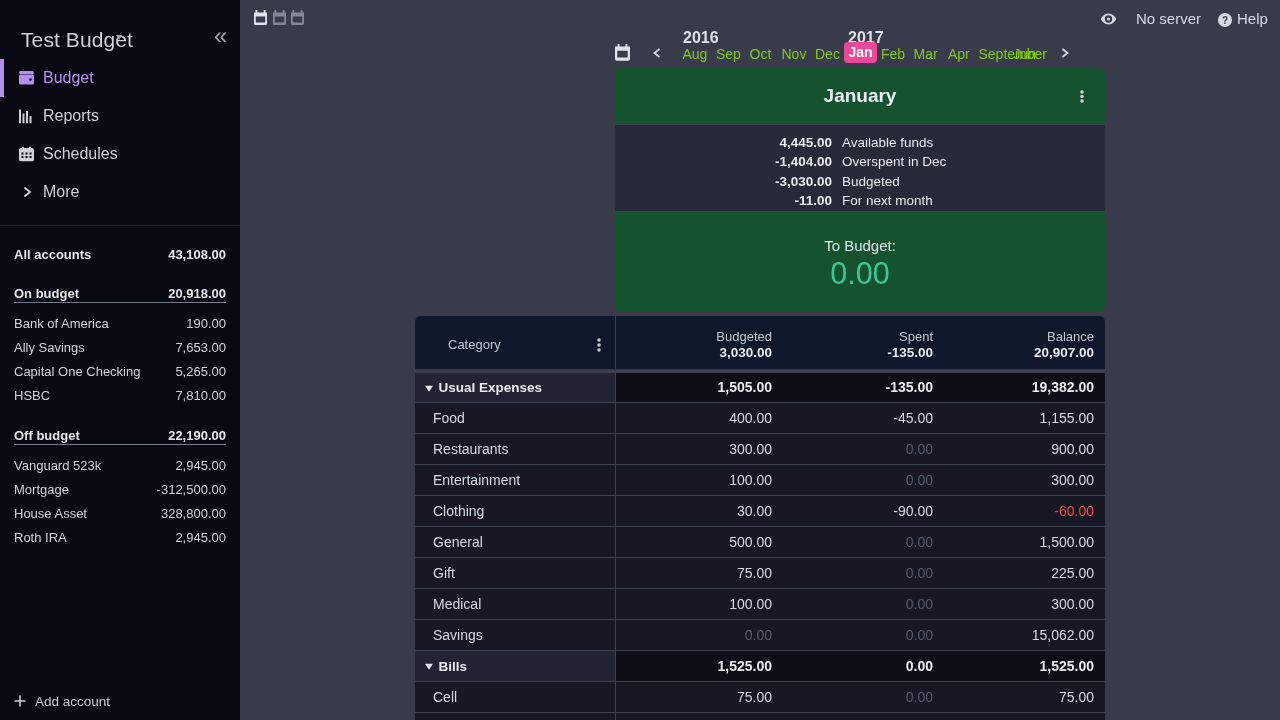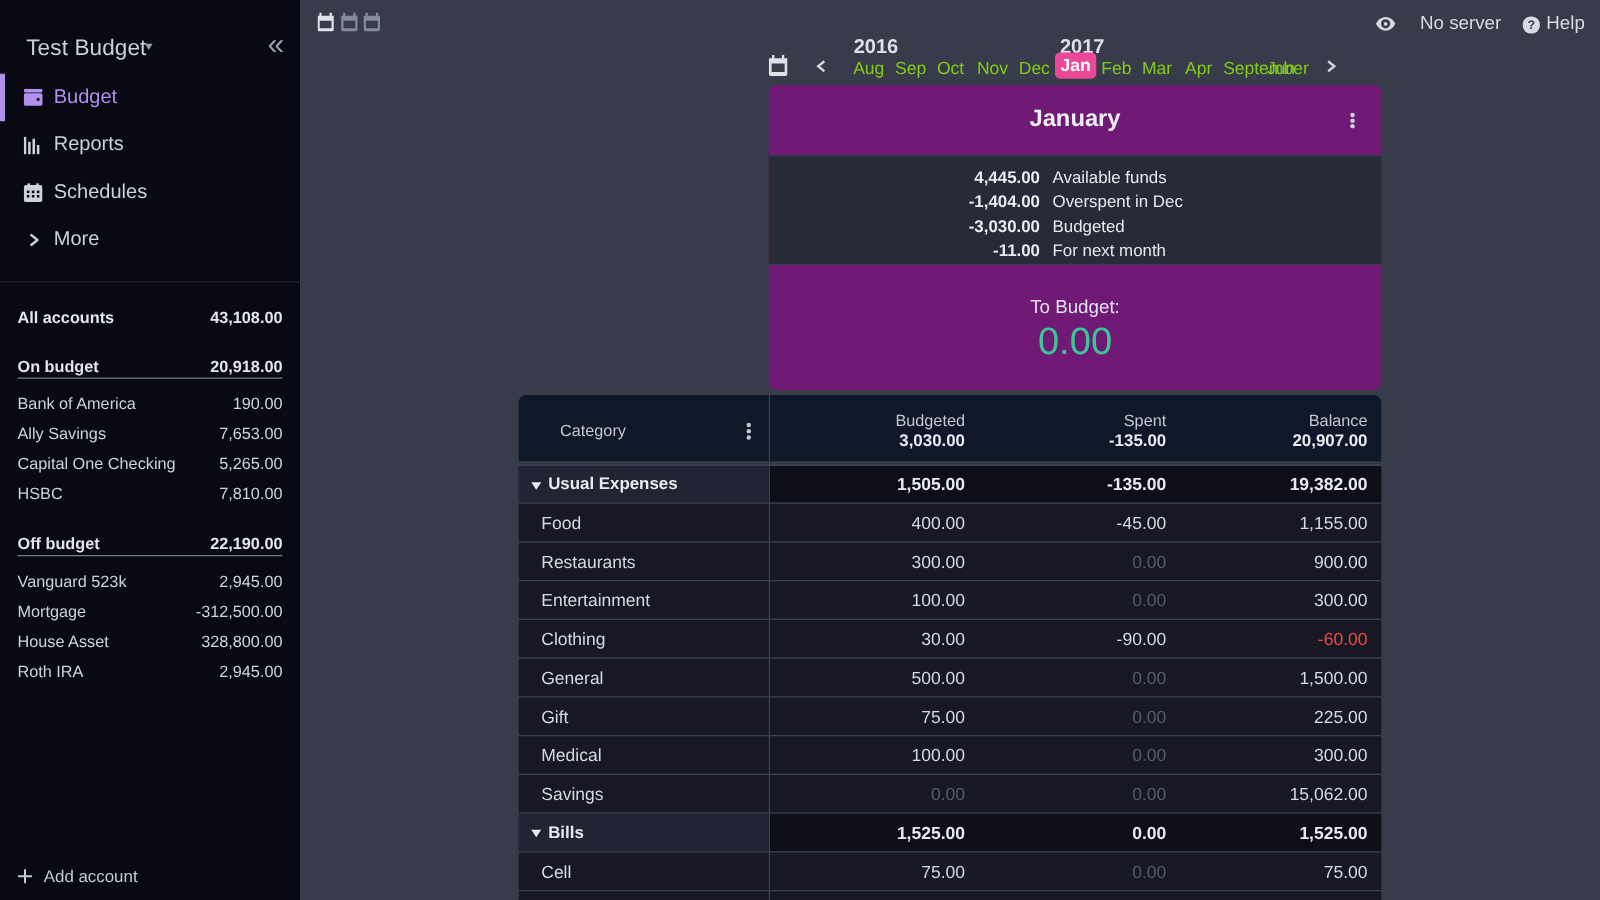--- a/index.html
+++ b/index.html
@@ -3,21 +3,21 @@
 <meta charset="utf-8">
 <style>
 * { margin:0; padding:0; box-sizing:border-box; }
 html,body { width:1280px; height:720px; overflow:hidden; }
 body { font-family:"Liberation Sans", sans-serif; background:#373b4a; }
 .abs { position:absolute; }
 #app { position:relative; width:1280px; height:720px; }
 
 
 #sidebar { position:absolute; left:0; top:0; width:240px; height:720px; background:#080912; }
-#sbtitle { position:absolute; left:21px; top:28px; font-size:18px; font-weight:normal; color:#ccd0da; letter-spacing:0.1px; }
+#sbtitle { position:absolute; left:21px; top:28px; font-size:21px; font-weight:normal; color:#ccd0da; letter-spacing:0.1px; }
 #sbcaret { position:absolute; left:116px; top:34.5px; width:0; height:0; border-left:3.5px solid transparent; border-right:3.5px solid transparent; border-top:5px solid #9aa0ac; }
 #collapse { position:absolute; left:214px; top:24px; color:#9aa0ae; font-size:24px; line-height:23px; }
 .navrow { position:absolute; left:0; width:240px; height:38px; }
 .navrow .icon { position:absolute; left:19px; top:50%; transform:translateY(-50%); }
 .navrow .lbl { position:absolute; left:43px; top:50%; transform:translateY(-50%); font-size:16px; font-weight:500; color:#cdd1da; }
 #nav-budget .lbl { color:#b38fee; }
 #accentbar { position:absolute; left:0; top:59px; width:4px; height:38px; background:#b38fee; }
 #sbdivider { position:absolute; left:0; top:225px; width:240px; height:1px; background:#20222e; }
 .acctrow { position:absolute; left:14px; width:212px; height:18px; font-size:13px; color:#ced2db; }
 .acctrow .nm { position:absolute; left:0; top:50%; transform:translateY(-50%); }
@@ -32,21 +32,21 @@
 #noserver { position:absolute; left:1136px; top:10px; font-size:15px; color:#d6dae3; }
 #helptxt { position:absolute; left:1237px; top:10px; font-size:15px; color:#d6dae3; }
 
 
 .mn { position:absolute; top:46px; height:16px; font-size:14px; color:#84cc16; }
 .yr { position:absolute; top:28.5px; font-size:16px; font-weight:bold; color:#dde0e8; }
 #janpill { position:absolute; left:844px; top:41.5px; width:33px; height:21.5px; background:#ec4899; border-radius:4px; }
 #janpill span { position:absolute; left:50%; top:50%; transform:translate(-50%,-50%); color:#fff; font-size:14px; font-weight:bold; }
 
 
-#panel { position:absolute; left:615px; top:68px; width:490px; height:244px; background:#701a75; border-radius:6px; }
+#panel { position:absolute; left:615px; top:68px; width:490px; height:244px; background:#14532d; border-radius:6px; }
 #paneltitle { position:absolute; left:0; top:0; width:490px; height:56px; line-height:56px; text-align:center; font-size:19px; font-weight:bold; color:#eceef3; }
 #panelkebab { position:absolute; right:20.6px; top:22px; }
 #panelsummary { position:absolute; left:0; top:56px; width:490px; height:88px; background:#272a37; border-top:1px solid #3a3e4e; border-bottom:1px solid #3a3e4e; }
 .srow { position:absolute; left:0; width:490px; height:19px; }
 .srow .amt { position:absolute; left:0; top:50%; transform:translateY(-50%); width:217px; text-align:right; font-size:13.5px; font-weight:bold; color:#e8eaef; }
 .srow .lab { position:absolute; left:227px; top:50%; transform:translateY(-50%); font-size:13.5px; color:#e8eaef; }
 #tobudget { position:absolute; left:0; top:144px; width:490px; height:100px; }
 #tblabel { position:absolute; left:0; top:25px; width:490px; text-align:center; font-size:15px; color:#e0e3ea; }
 #tbval { position:absolute; left:0; top:43.5px; width:490px; text-align:center; font-size:30.5px; color:#3bc795; }
 

